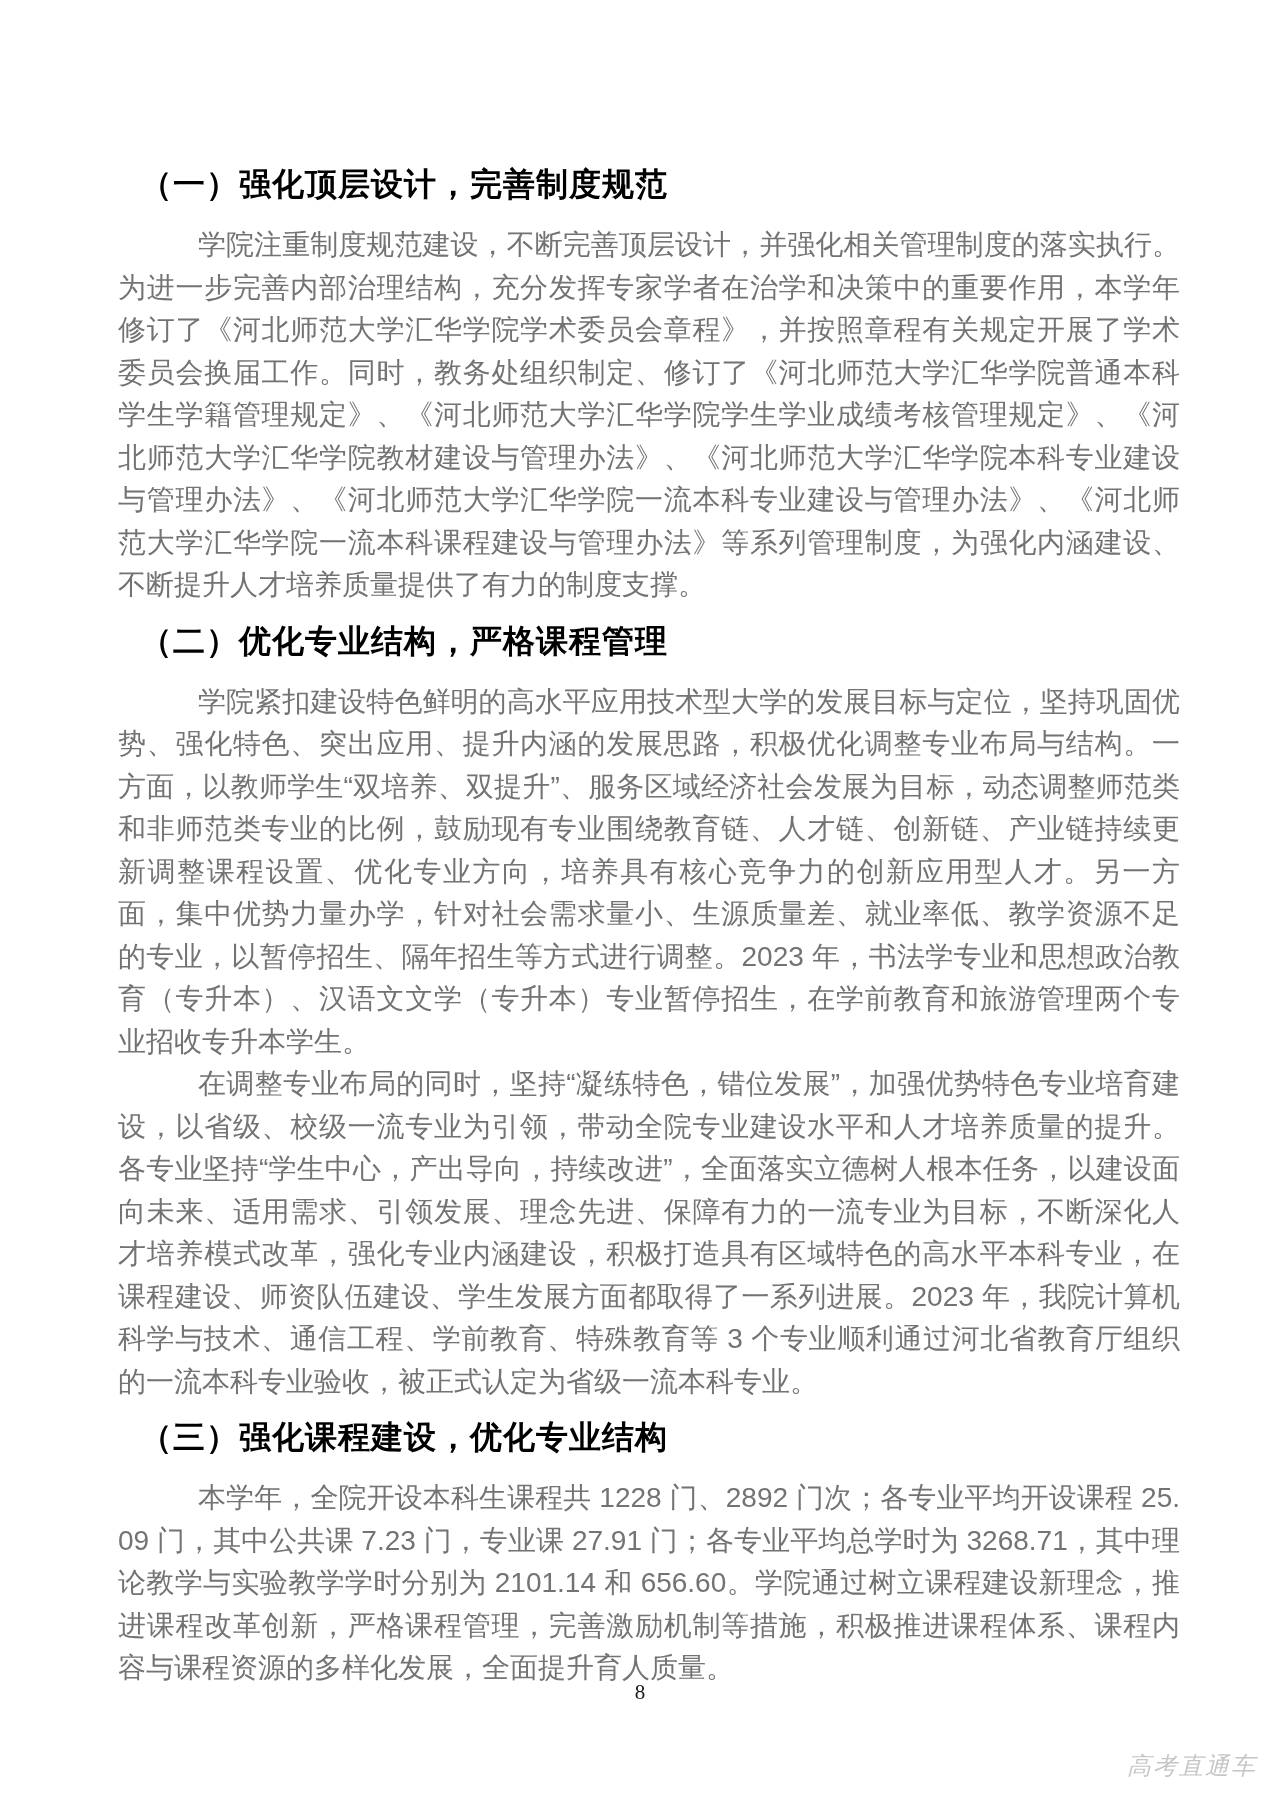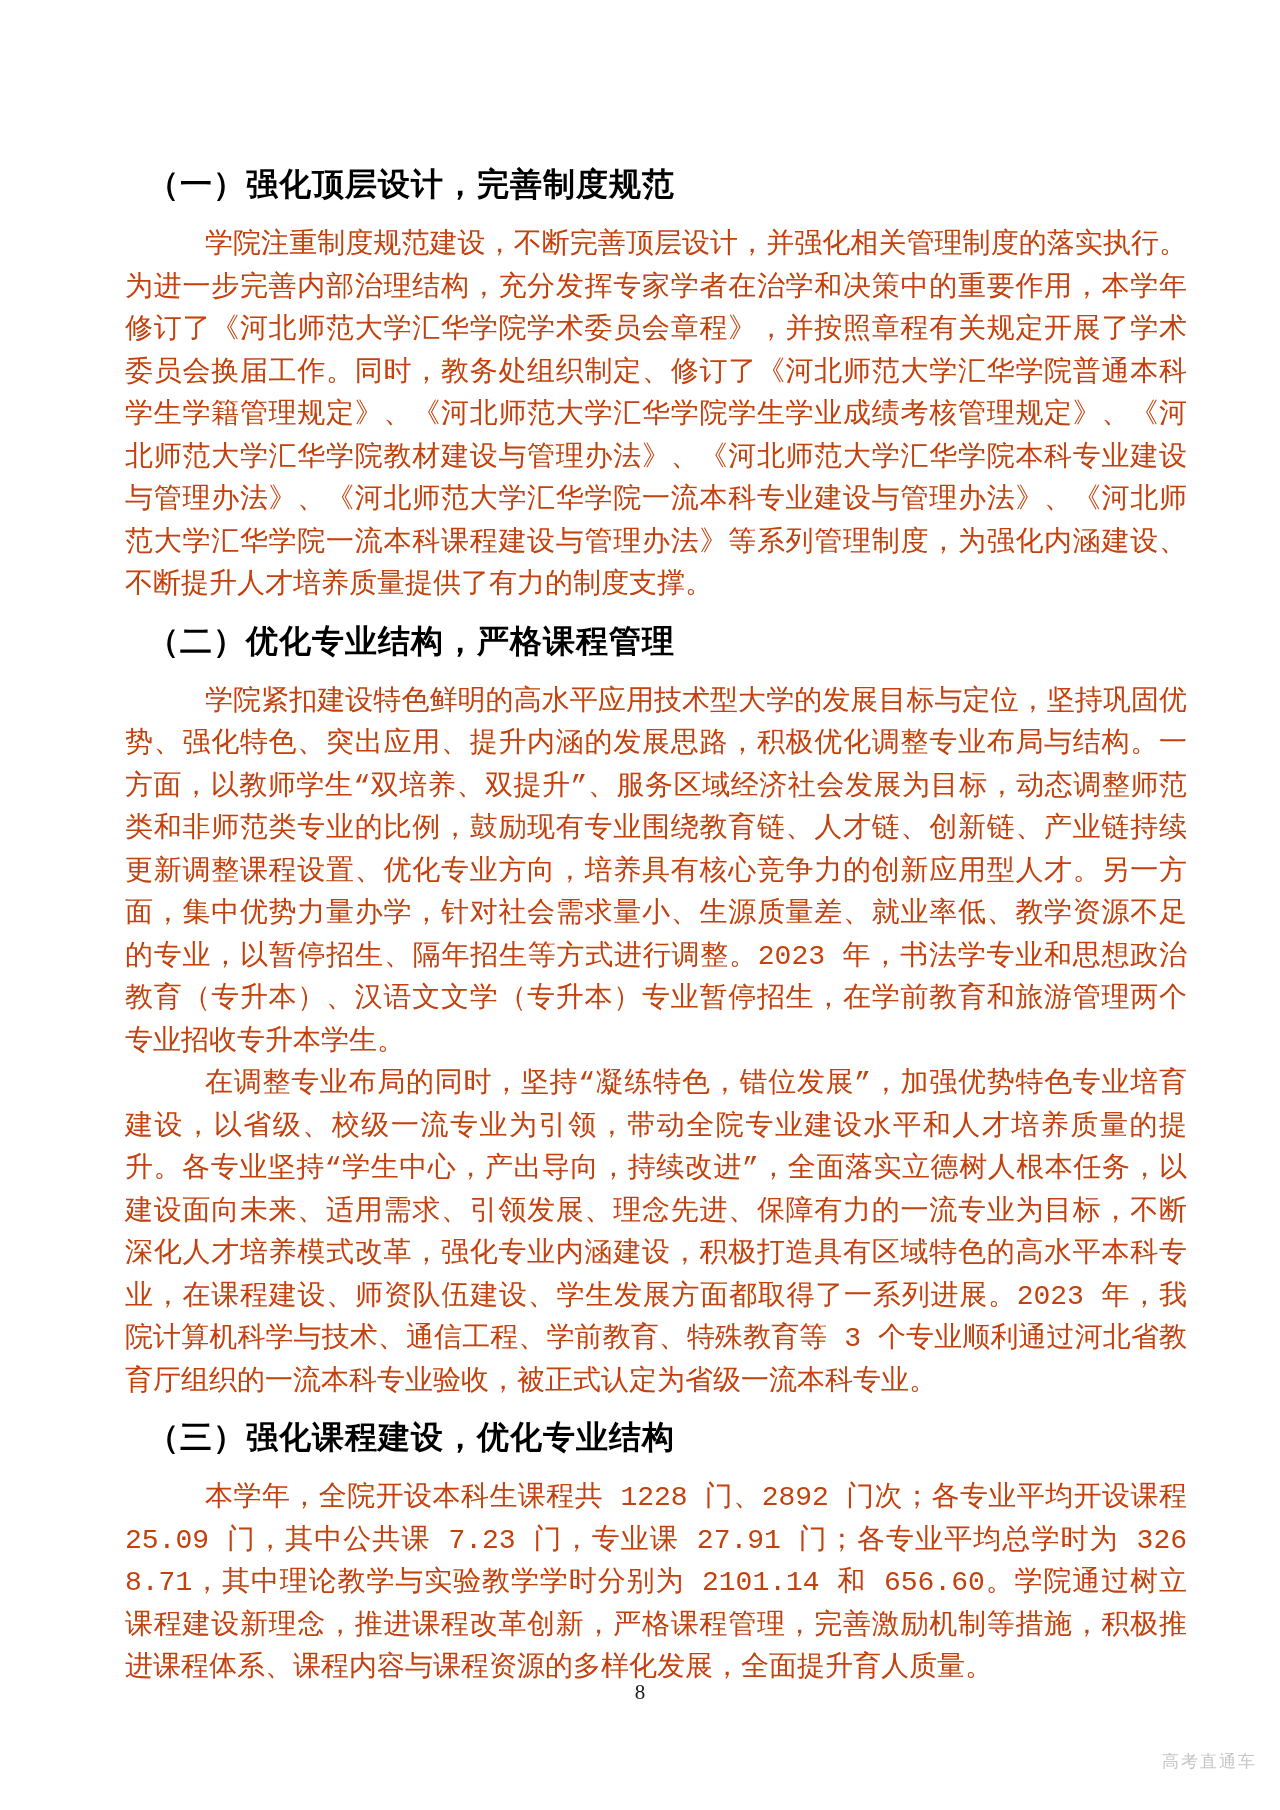--- a/index.html
+++ b/index.html
@@ -10,62 +10,63 @@
   .page {
     position: relative;
     width: 1280px;
     height: 1810px;
     background: #ffffff;
     overflow: hidden;
     color: #000000;
   }
   .content {
     position: absolute;
-    left: 125px;
+    left: 118px;
     top: 150px;
     width: 1062px;
   }
   .section-heading {
     font-family: "Liberation Sans", "DejaVu Sans", sans-serif;
     font-weight: 700;
     font-size: 32px;
     line-height: 44px;
     letter-spacing: 1px;
     color: #000000;
     margin: 12px 0 18px 0;
     padding-left: 22px;
   }
   .body-para {
-    font-family: Liberation Mono, monospace;
+    font-family: Liberation Sans, sans-serif;
     font-size: 28px;
     line-height: 42.5px;
     text-align: justify;
     text-indent: 80px;
     margin: 0;
-    color: #c2410c;
+    color: #737373;
     word-break: break-all;
   }
   .page-number {
     position: absolute;
     left: 0;
     right: 0;
     top: 1680px;
     text-align: center;
     font-family: "Liberation Serif", "DejaVu Serif", serif;
     font-size: 21px;
     color: #1a1a1a;
   }
   .watermark {
     position: absolute;
     right: 23px;
     top: 1750px;
     font-family: "Liberation Serif", "DejaVu Serif", serif;
-    font-size: 17px;
+    font-size: 24px;
     letter-spacing: 2px;
     color: #c6c6c6;
+    font-style: italic;
   }
 </style>
 </head>
 <body>
 
 <div class="page">
   <main class="content">
 
     <section>
       <h2 class="section-heading">（一）强化顶层设计，完善制度规范</h2>

